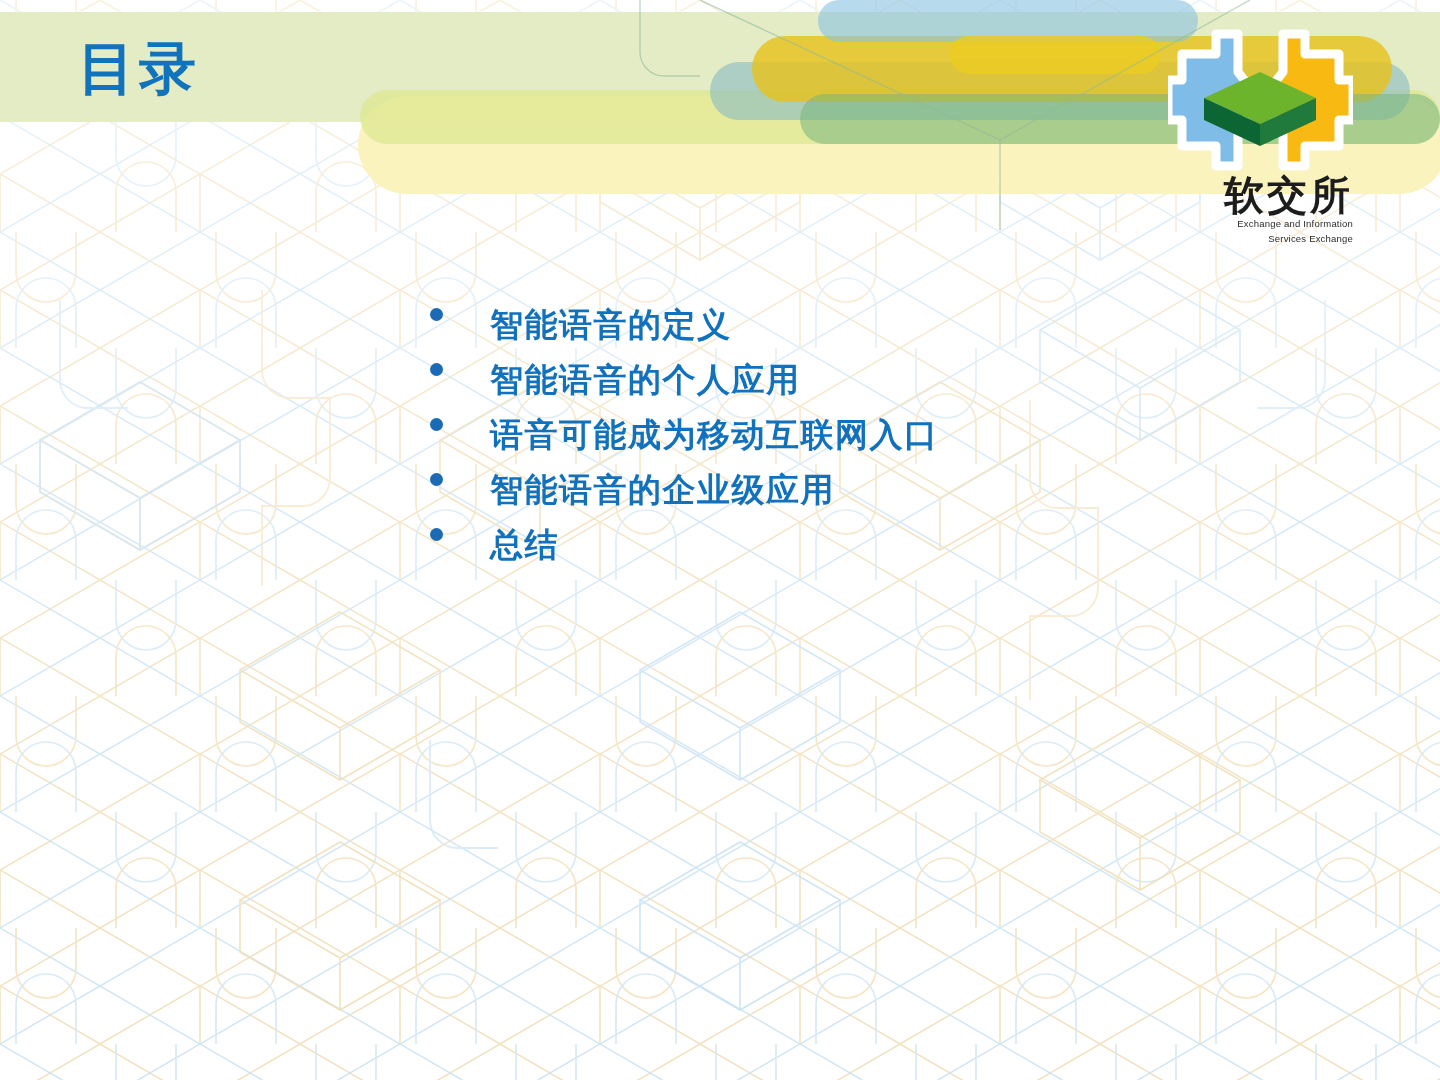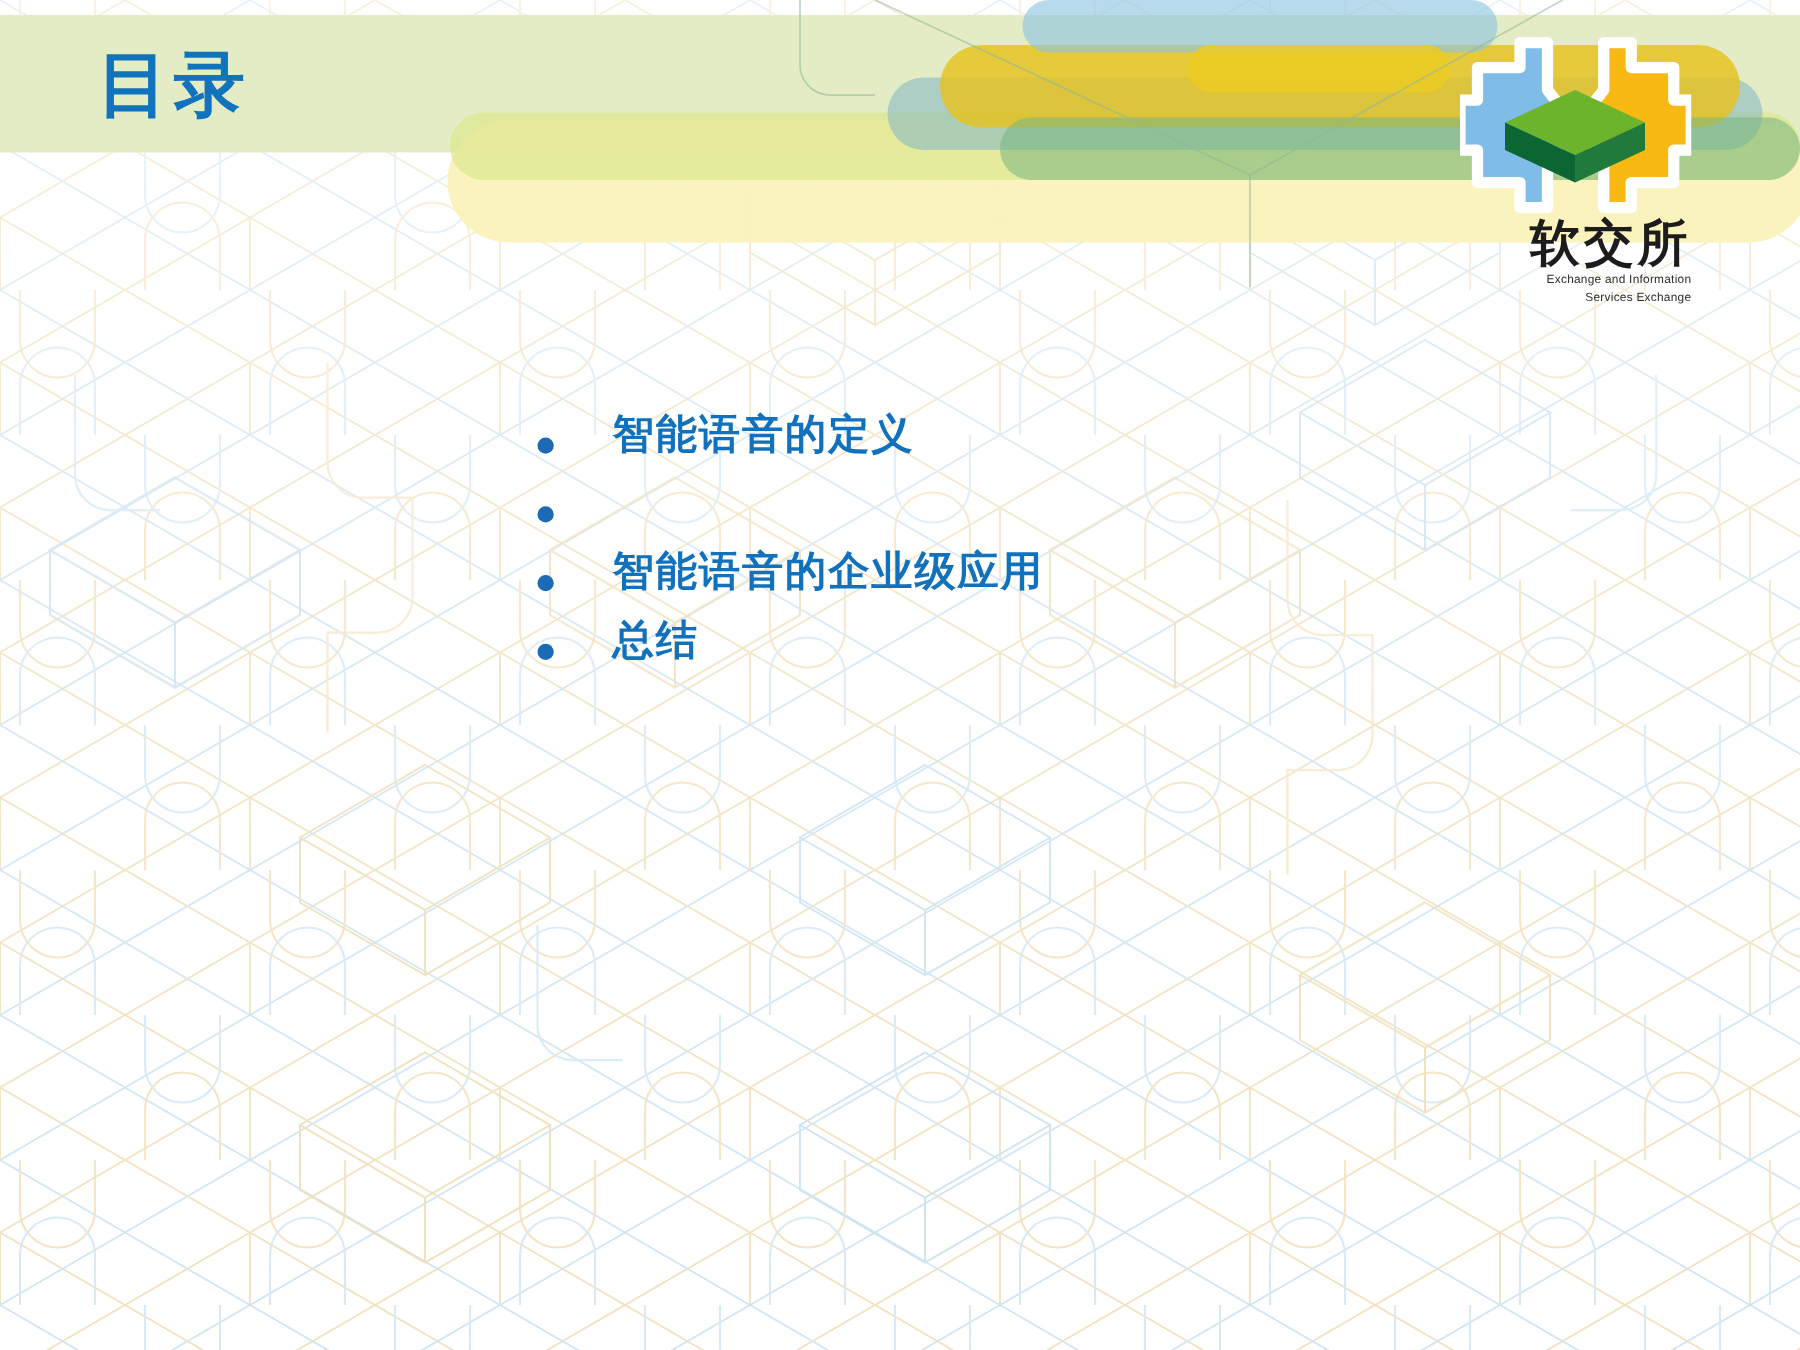--- a/index.html
+++ b/index.html
@@ -113,21 +113,21 @@
   .toc-list {
     position: absolute;
     left: 430px;
     top: 308px;
     z-index: 4;
     list-style: none;
   }
 
   .toc-item {
     display: flex;
-    align-items: flex-end;
+    align-items: flex-start;
     height: 55px;
     white-space: nowrap;
   }
 
   .toc-bullet {
     width: 13px;
     height: 13px;
     border-radius: 50%;
     background: #1b6ab5;
     flex: 0 0 auto;
@@ -278,20 +278,25 @@
     </div>
   </div>
 
   <ul class="toc-list">
     <li class="toc-item">
       <span class="toc-bullet"></span>
       <span class="toc-text">智能语音的定义</span>
     </li>
     <li class="toc-item">
       <span class="toc-bullet"></span>
+      <span class="toc-text">智能语音的个人应用</span>
+    </li>
+    <li class="toc-item">
+      <span class="toc-bullet"></span>
+      <span class="toc-text">语音可能成为移动互联网入口</span>
     </li>
     <li class="toc-item">
       <span class="toc-bullet"></span>
       <span class="toc-text">智能语音的企业级应用</span>
     </li>
     <li class="toc-item">
       <span class="toc-bullet"></span>
       <span class="toc-text">总结</span>
     </li>
   </ul>

